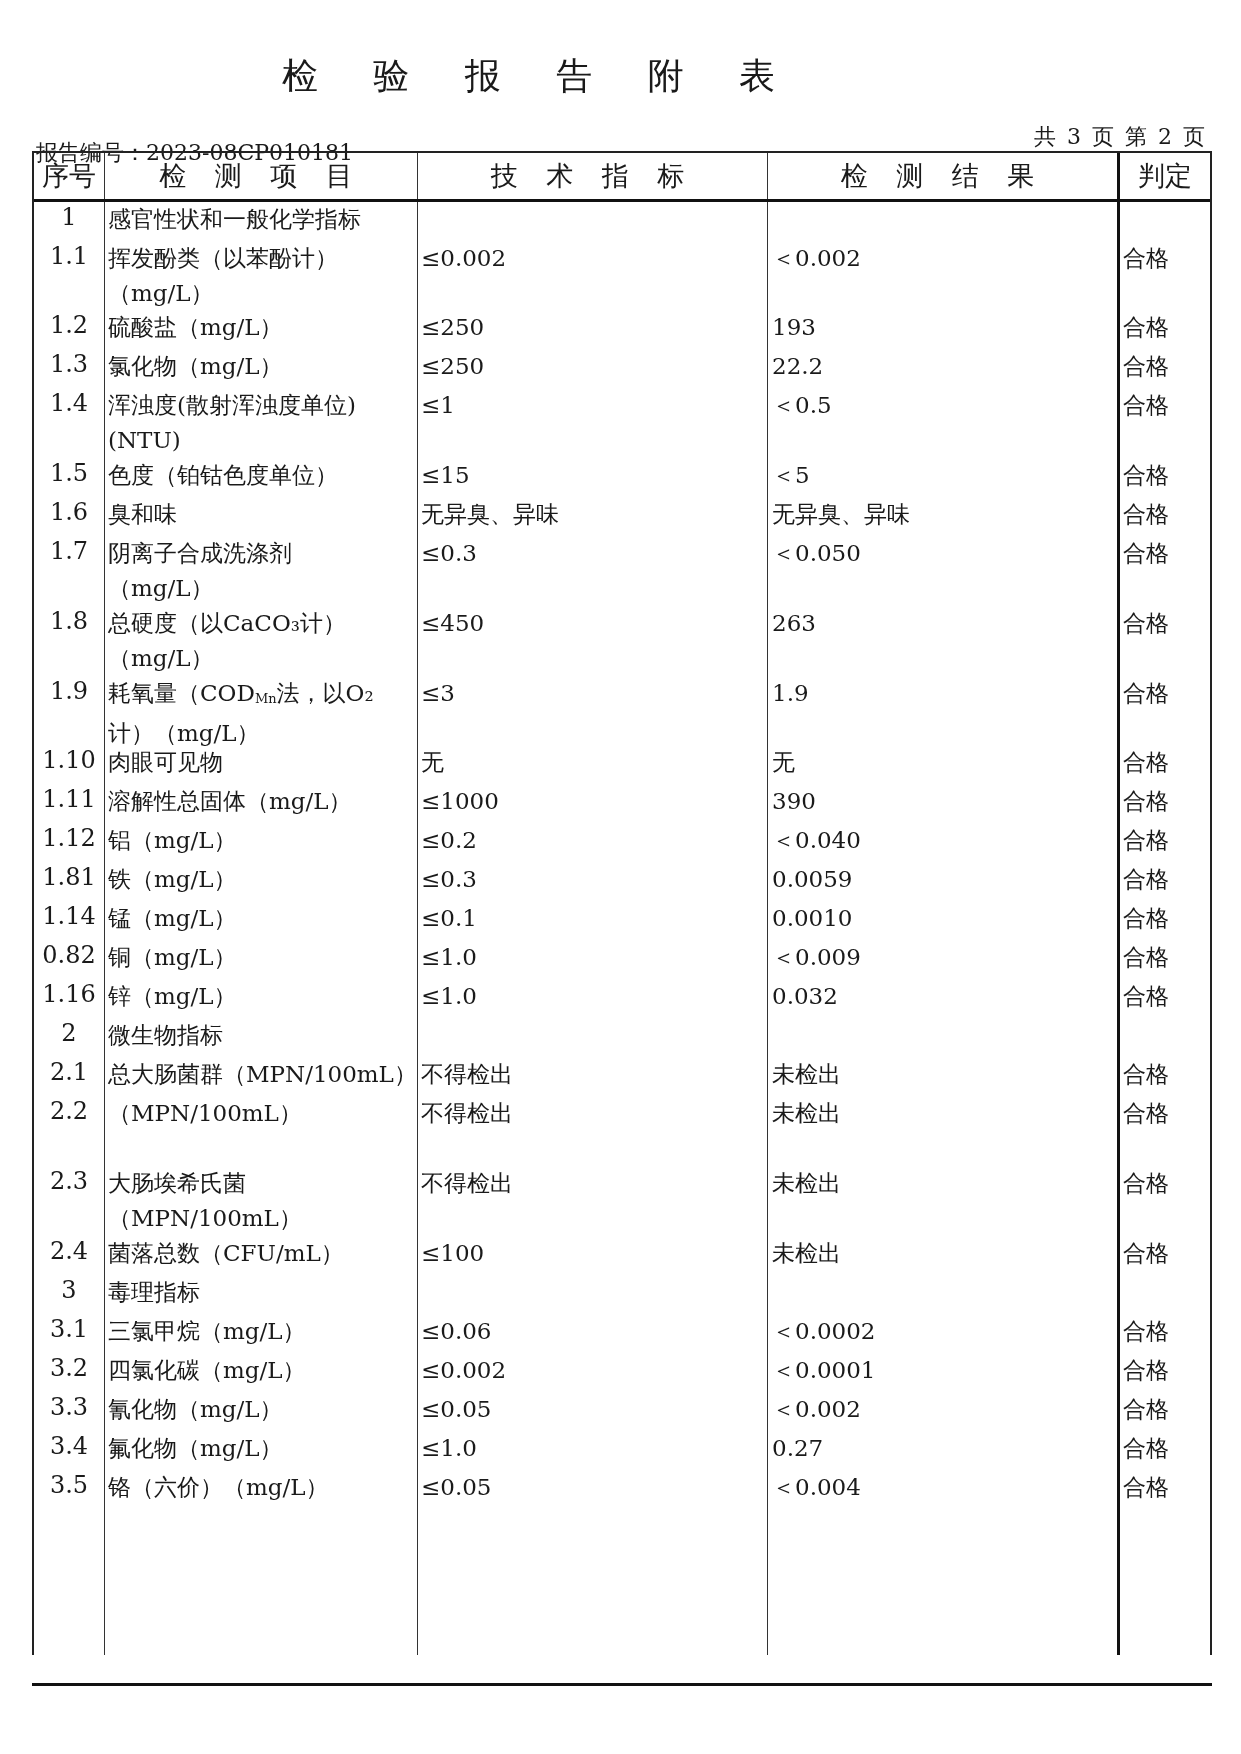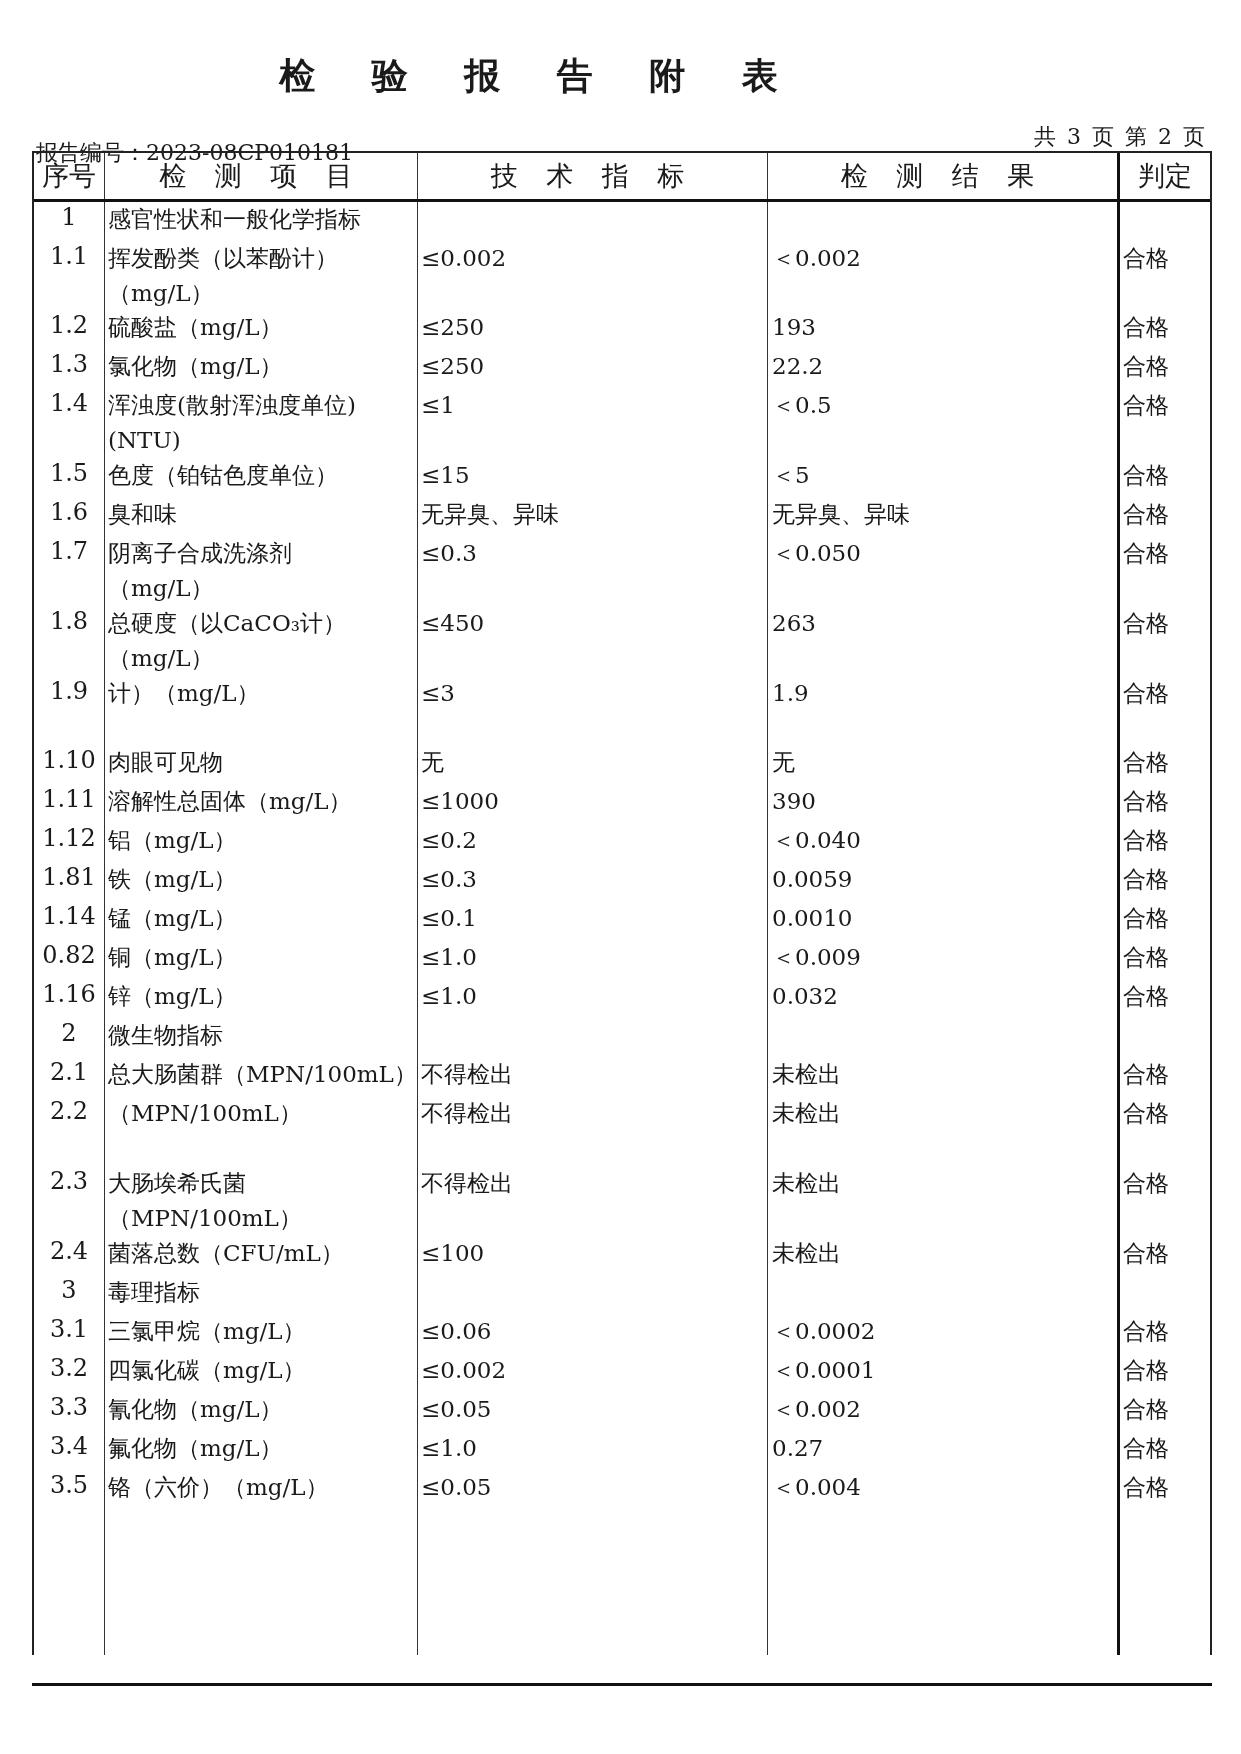--- a/index.html
+++ b/index.html
@@ -3,21 +3,21 @@
   <meta charset="utf-8">
   <style>
     html, body { margin: 0; padding: 0; background: #ffffff; }
     body {
       width: 1241px; height: 1754px; position: relative; overflow: hidden;
       font-family: "DejaVu Serif", "Liberation Serif", serif; color: #1a1a1a;
     }
     .title {
       position: absolute; top: 52px; left: 0; width: 1057px; text-align: center;
       font-family: "DejaVu Sans", "Liberation Sans", sans-serif;
-      font-size: 36px; font-weight: bold; letter-spacing: 22px; text-indent: 22px;
+      font-size: 36px; font-weight: normal; letter-spacing: 22px; text-indent: 22px;
     }
     .meta-left { position: absolute; top: 122px; left: 36px; font-size: 22px; margin-top: 16px; }
     .meta-right { position: absolute; top: 122px; right: 36px; font-size: 22px; word-spacing: 4px; }
     .frame {
       position: absolute; left: 32px; top: 151px; width: 1176px; height: 1502px;
       border-left: 2px solid #222; border-right: 2px solid #222; border-top: 2px solid #222;
     }
     .vline { position: absolute; top: 0; bottom: 0; width: 1px; background: #333; }
     .vline.thick { width: 3px; background: #111; }
     .header-row {
@@ -144,20 +144,21 @@
           <span class="line2">总硬度（以CaCO₃计）</span>
           <span class="line2">（mg/L）</span>
         </div>
         <div class="c c-spec">≤450</div>
         <div class="c c-res">263</div>
         <div class="c c-judge">合格</div>
       </div>
       <div class="row" style="top: 474px;">
         <div class="c c-seq">1.9</div>
         <div class="c c-item">
+          <span class="line2">耗氧量（COD<sub>Mn</sub>法，以O₂</span>
           <span class="line2">计）（mg/L）</span>
         </div>
         <div class="c c-spec">≤3</div>
         <div class="c c-res">1.9</div>
         <div class="c c-judge">合格</div>
       </div>
       <div class="row" style="top: 543px;">
         <div class="c c-seq">1.10</div>
         <div class="c c-item">
           <span class="line2">肉眼可见物</span>

